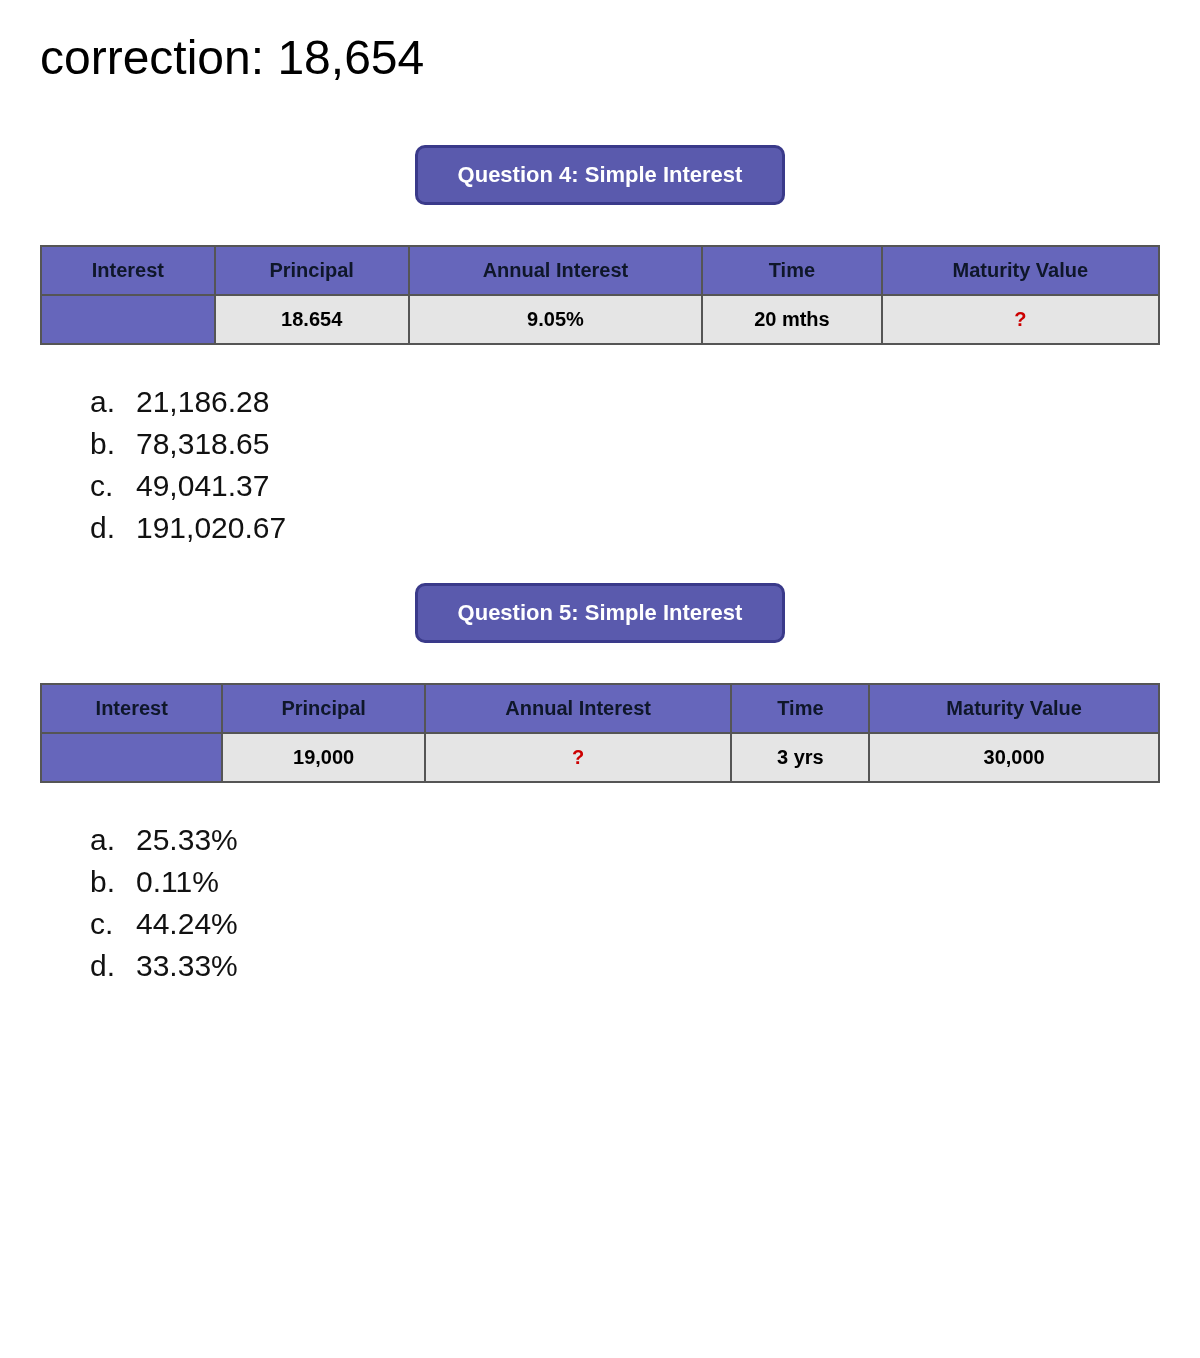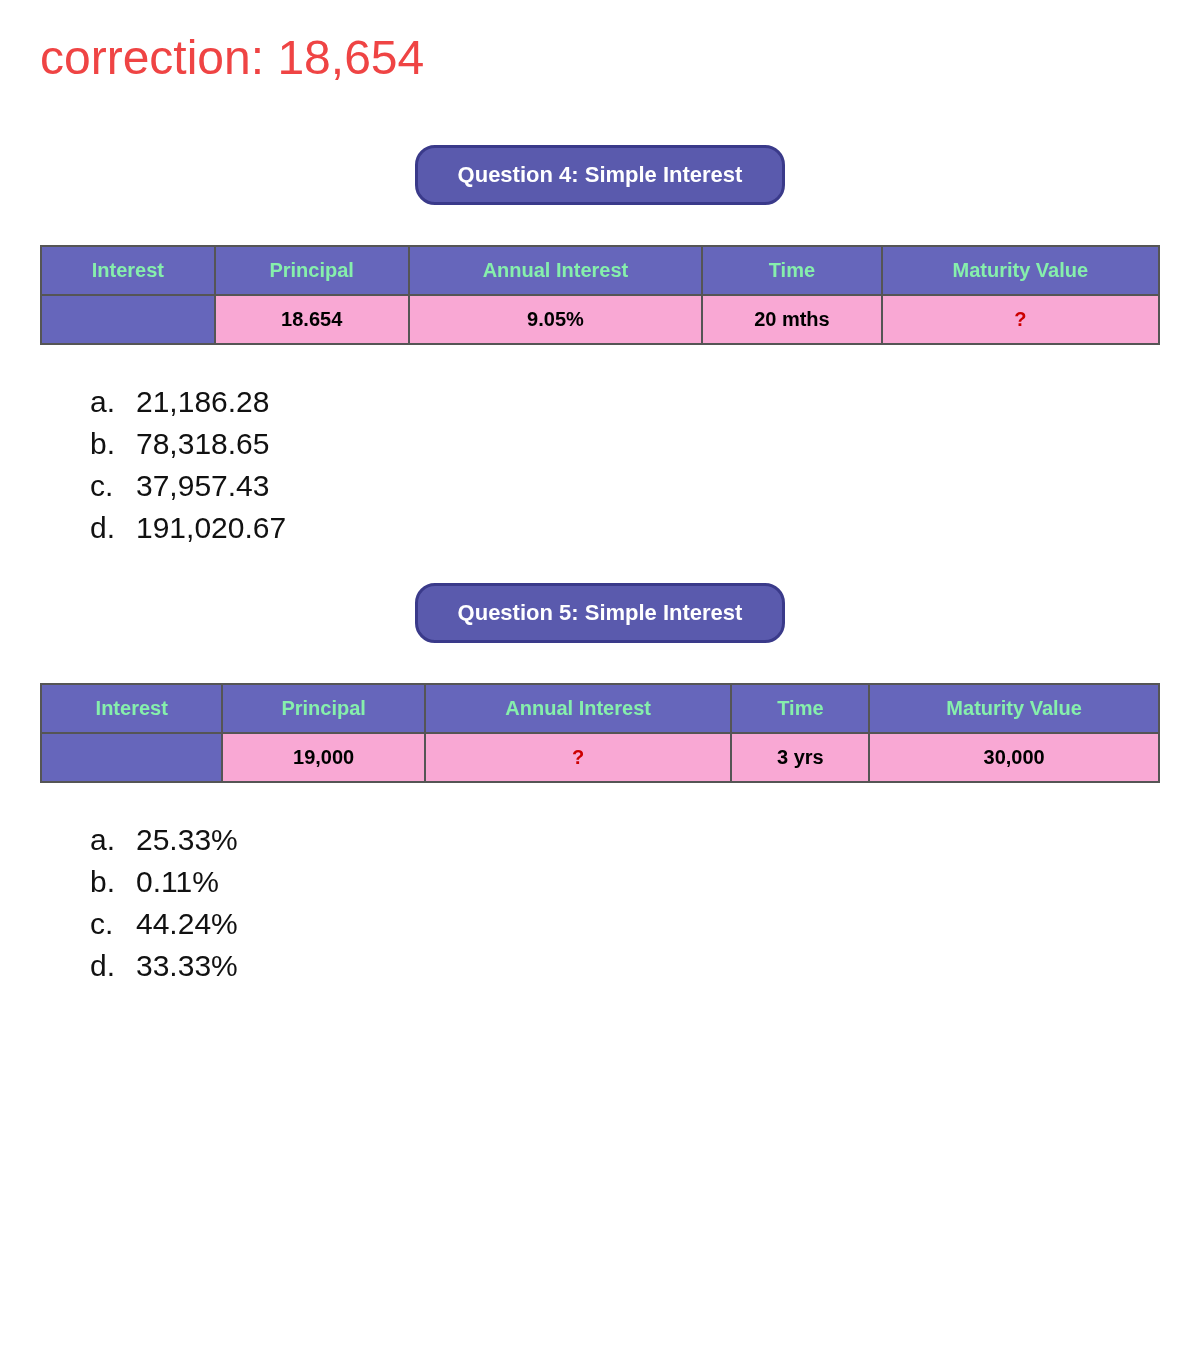--- a/index.html
+++ b/index.html
@@ -12,60 +12,60 @@
       background: #ffffff;
       font-family: Arial, sans-serif;
       width: 1200px;
       min-height: 1358px;
       padding: 30px 40px;
     }
 
     .correction-title {
       font-size: 48px;
       font-weight: normal;
-      color: #ef4444;
+      color: #000000;
       margin-bottom: 60px;
     }
 
     .question-btn-container {
       display: flex;
       justify-content: center;
       margin-bottom: 20px;
     }
 
     .question-btn {
       background: #5a5aad;
       color: #ffffff;
       font-size: 22px;
       font-weight: bold;
       padding: 14px 40px;
-      border-radius: 20px;
+      border-radius: 10px;
       border: 3px solid #3a3a8a;
       display: inline-block;
     }
 
     .table-wrapper {
       width: 100%;
       border-collapse: collapse;
       margin-bottom: 30px;
       border: 2px solid #555;
     }
 
     .table-wrapper th {
       background-color: #6666bb;
-      color: #86efac;
+      color: #0f172a;
       font-size: 20px;
       font-weight: bold;
       padding: 12px 16px;
       border: 2px solid #555;
       text-align: center;
     }
 
     .table-wrapper td {
-      background-color: #f9a8d4;
+      background-color: #e5e5e5;
       font-size: 20px;
       font-weight: bold;
       padding: 12px 16px;
       border: 2px solid #555;
       text-align: center;
     }
 
     .td-empty {
       background-color: #6666bb !important;
     }
@@ -138,21 +138,21 @@
   <li>
     <span class="answer-label">a.</span>
     <span class="answer-value">21,186.28</span>
   </li>
   <li>
     <span class="answer-label">b.</span>
     <span class="answer-value">78,318.65</span>
   </li>
   <li>
     <span class="answer-label">c.</span>
-    <span class="answer-value">37,957.43</span>
+    <span class="answer-value">49,041.37</span>
   </li>
   <li>
     <span class="answer-label">d.</span>
     <span class="answer-value">191,020.67</span>
   </li>
 </ul>
 
 <div class="question-btn-container section-gap">
   <div class="question-btn">Question 5: Simple Interest</div>
 </div>

